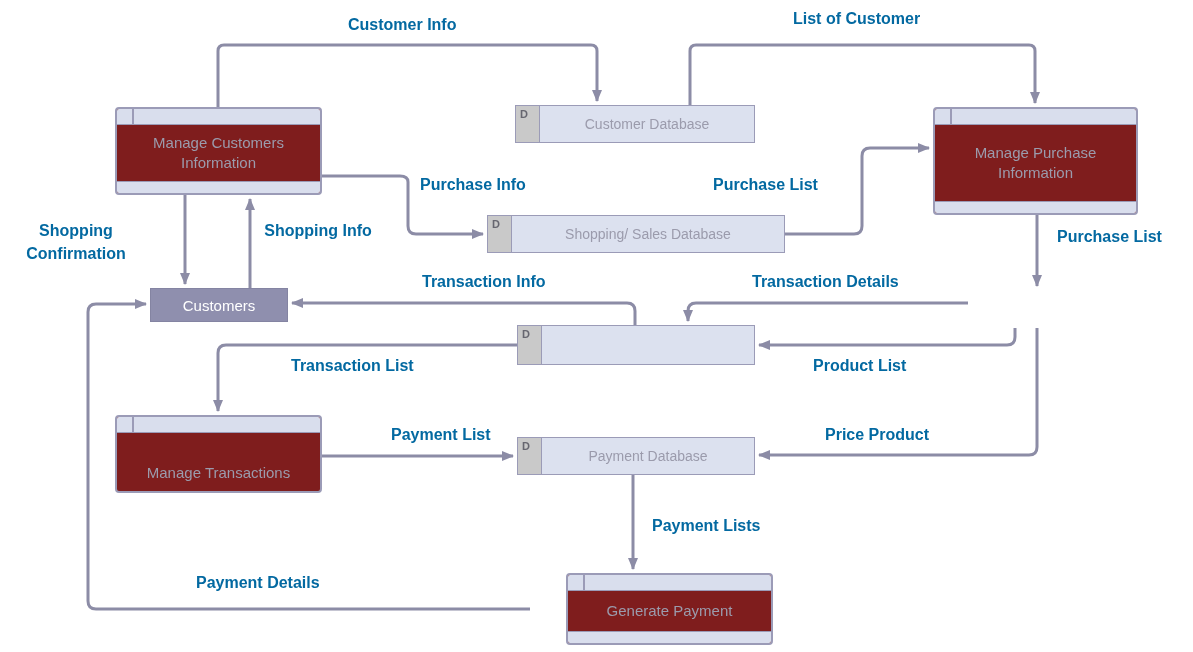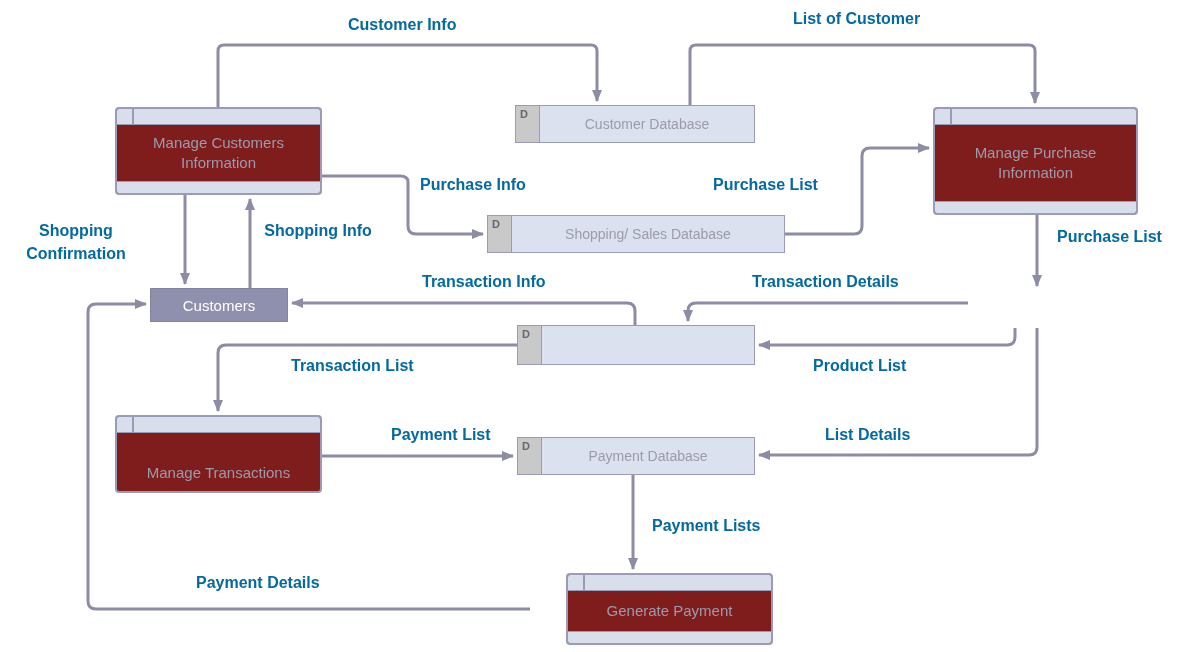--- a/index.html
+++ b/index.html
@@ -191,17 +191,17 @@
   <div class="flow-label" style="left:420px; top:176px;">Purchase Info</div>
   <div class="flow-label" style="left:713px; top:176px;">Purchase List</div>
   <div class="flow-label" style="left:1057px; top:228px;">Purchase List</div>
   <div class="flow-label wrap" style="left:1px; top:219px; width:150px;">Shopping Confirmation</div>
   <div class="flow-label wrap" style="left:258px; top:219px; width:120px;">Shopping Info</div>
   <div class="flow-label" style="left:404px; top:273px;margin-left:18px;">Transaction Info</div>
   <div class="flow-label" style="left:752px; top:273px;">Transaction Details</div>
   <div class="flow-label" style="left:291px; top:357px;">Transaction List</div>
   <div class="flow-label" style="left:813px; top:357px;">Product List</div>
   <div class="flow-label" style="left:345px; top:426px;margin-left:46px;">Payment List</div>
-  <div class="flow-label" style="left:825px; top:426px;">List Details</div>
+  <div class="flow-label" style="left:825px; top:426px;">Price Product</div>
   <div class="flow-label" style="left:652px; top:517px;">Payment Lists</div>
   <div class="flow-label" style="left:196px; top:574px;">Payment Details</div>
 
 </div>
 
 </body></html>

